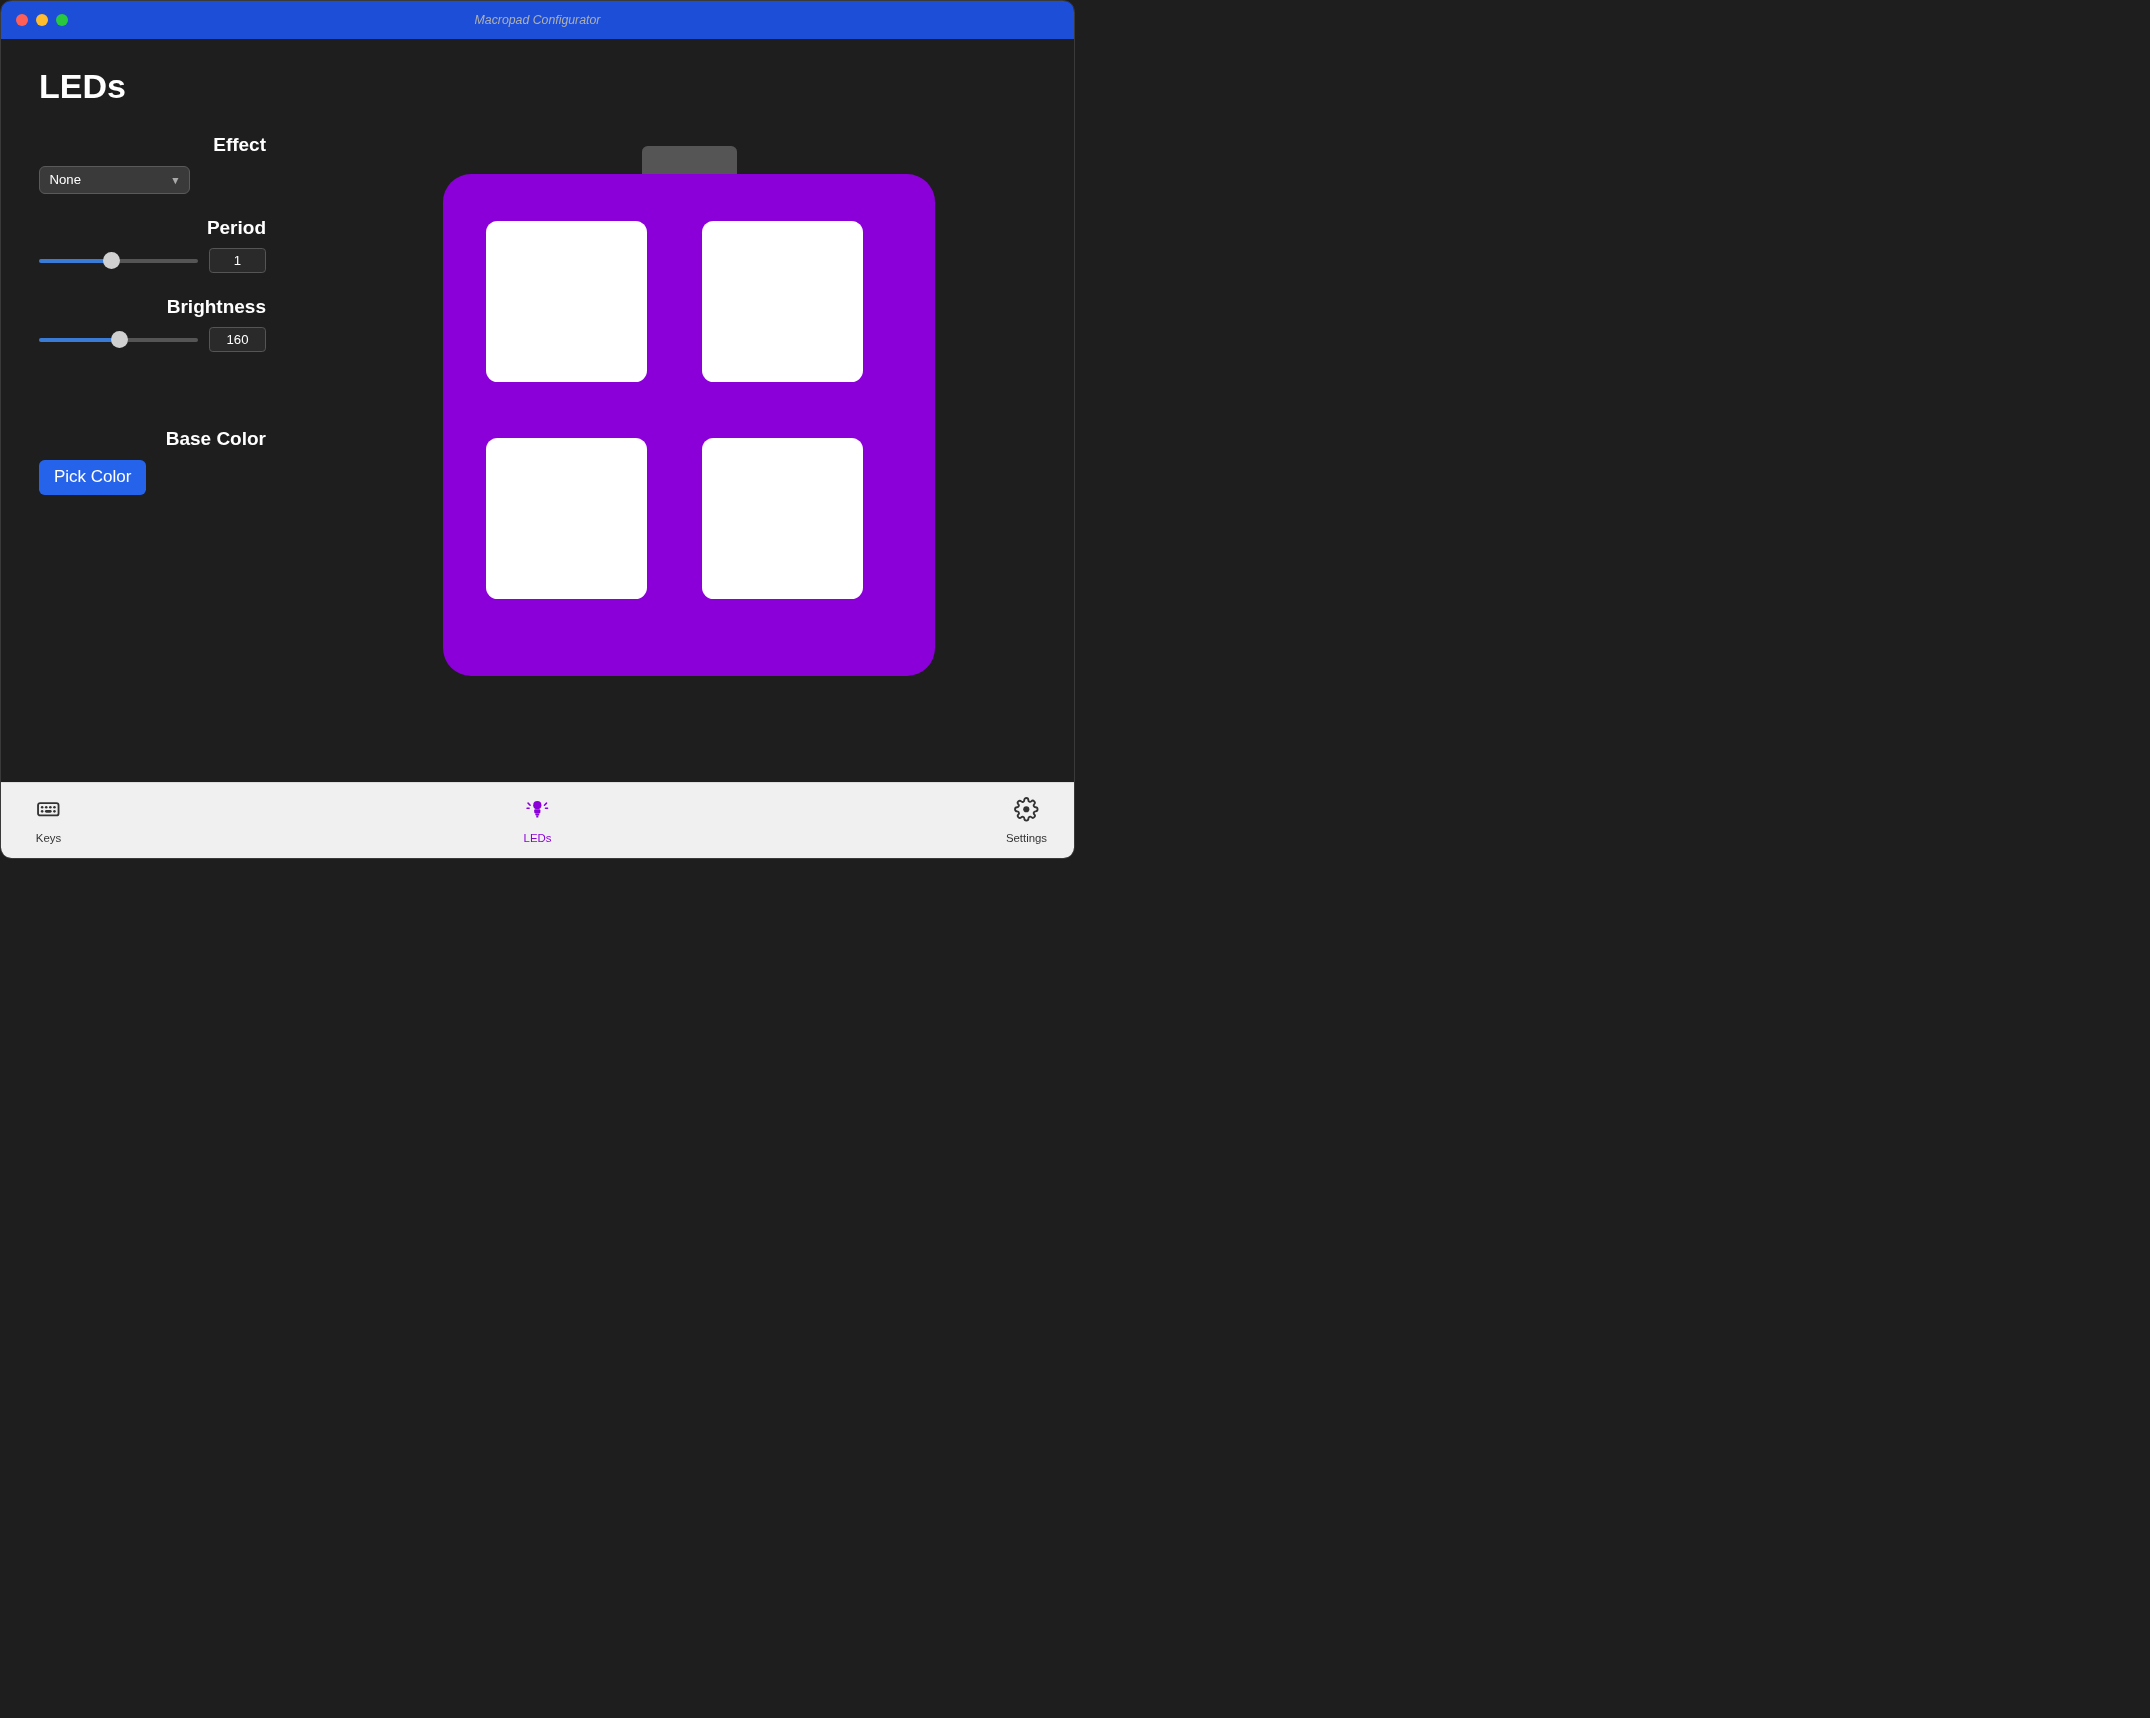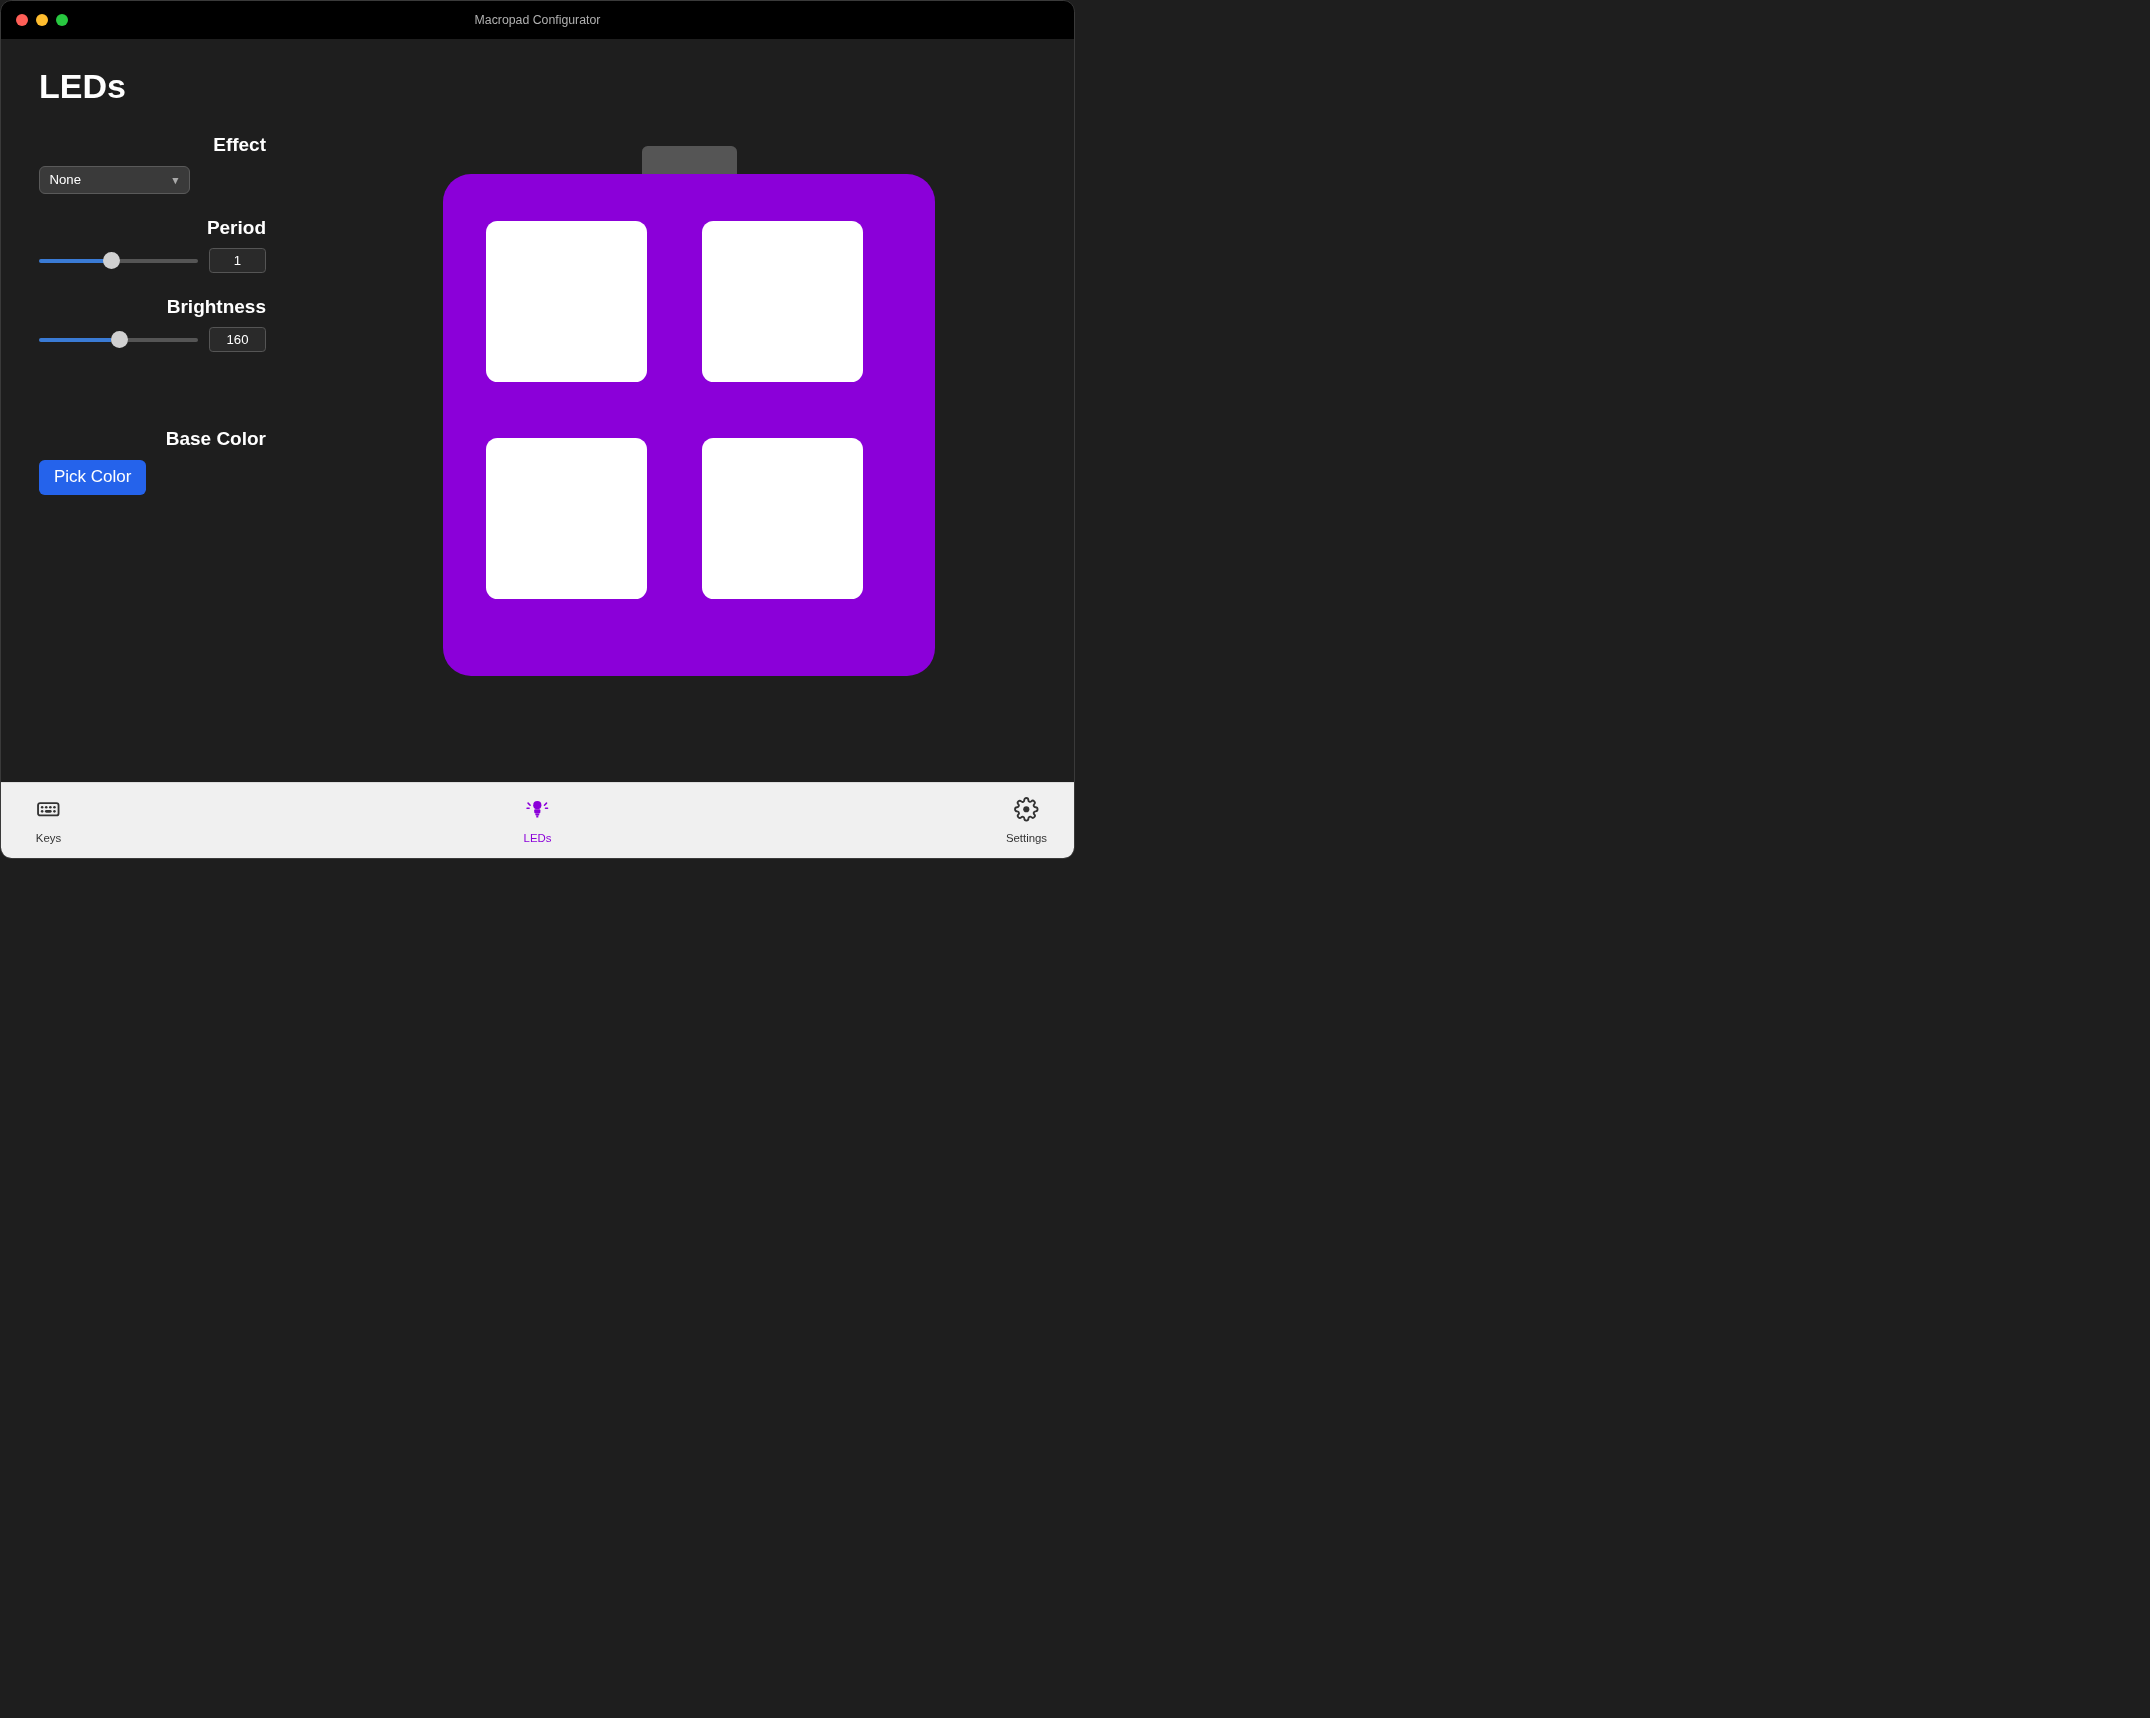--- a/index.html
+++ b/index.html
@@ -21,26 +21,27 @@
       border-radius: 11.4px;
       display: flex;
       flex-direction: column;
       overflow: hidden;
       border: 0.9px solid #3a3a3a;
     }
 
     
     .title-bar {
       height: 38px;
-      background: #000000;
+      background: #1d4ed8;
       display: flex;
       align-items: center;
       padding: 0 15px;
       position: relative;
       flex-shrink: 0;
+      font-style: italic;
     }
 
     .traffic-lights {
       display: flex;
       gap: 7.6px;
       align-items: center;
     }
 
     .traffic-light {
       width: 12.3px;

